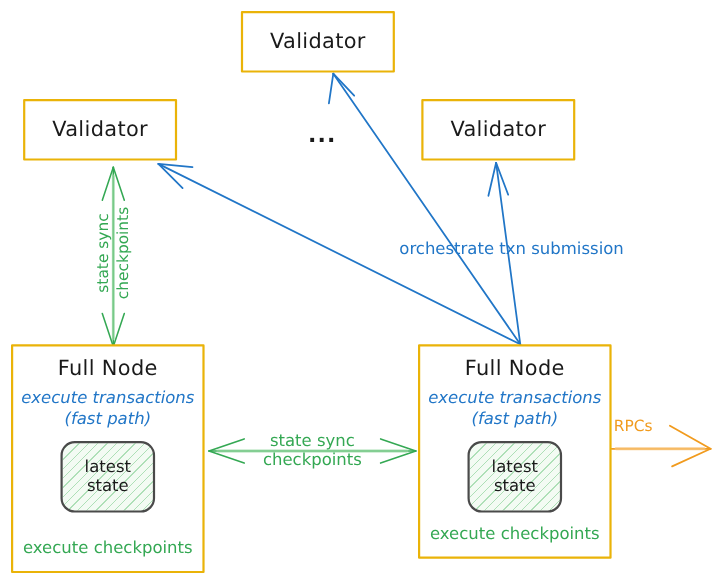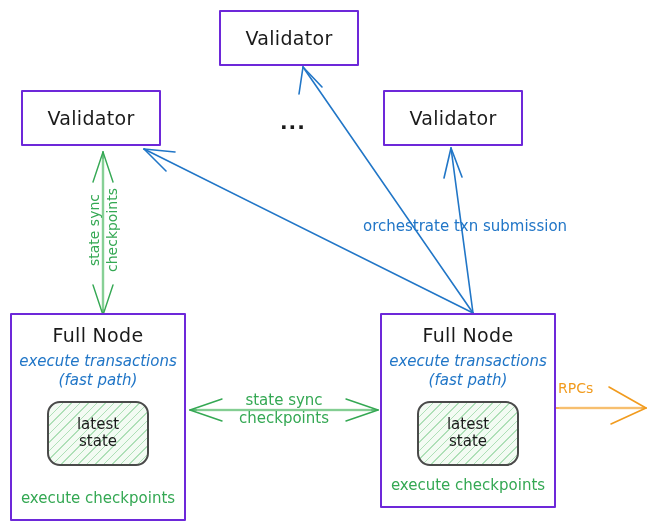--- a/index.html
+++ b/index.html
@@ -22,21 +22,21 @@
     position: absolute;
     left: 0;
     top: 0;
     width: 651px;
     height: 526px;
   }
   .node-box {
     position: absolute;
     box-sizing: border-box;
     background: #ffffff;
-    border: 2px solid #6d28d9;
+    border: 2px solid #eab308;
     border-radius: 1px;
   }
   .validator-box {
     display: flex;
     align-items: center;
     justify-content: center;
   }
   .validator-label {
     font-family: "DejaVu Sans", sans-serif;
     font-size: 19px;
@@ -60,21 +60,21 @@
     font-family: "DejaVu Sans", sans-serif;
     font-size: 15px;
     color: #2176c7;
     text-align: center;
     line-height: 1.25;
     font-style: italic;
   }
   .latest-state {
     box-sizing: border-box;
     margin-top: 11px;
-    width: 102px;
+    width: 86px;
     height: 65px;
     border: 2px solid #4a4a4a;
     border-radius: 13px;
     display: flex;
     flex-direction: column;
     align-items: center;
     justify-content: center;
     background-color: #f3fbf3;
     background-image: repeating-linear-gradient(
       -45deg,

